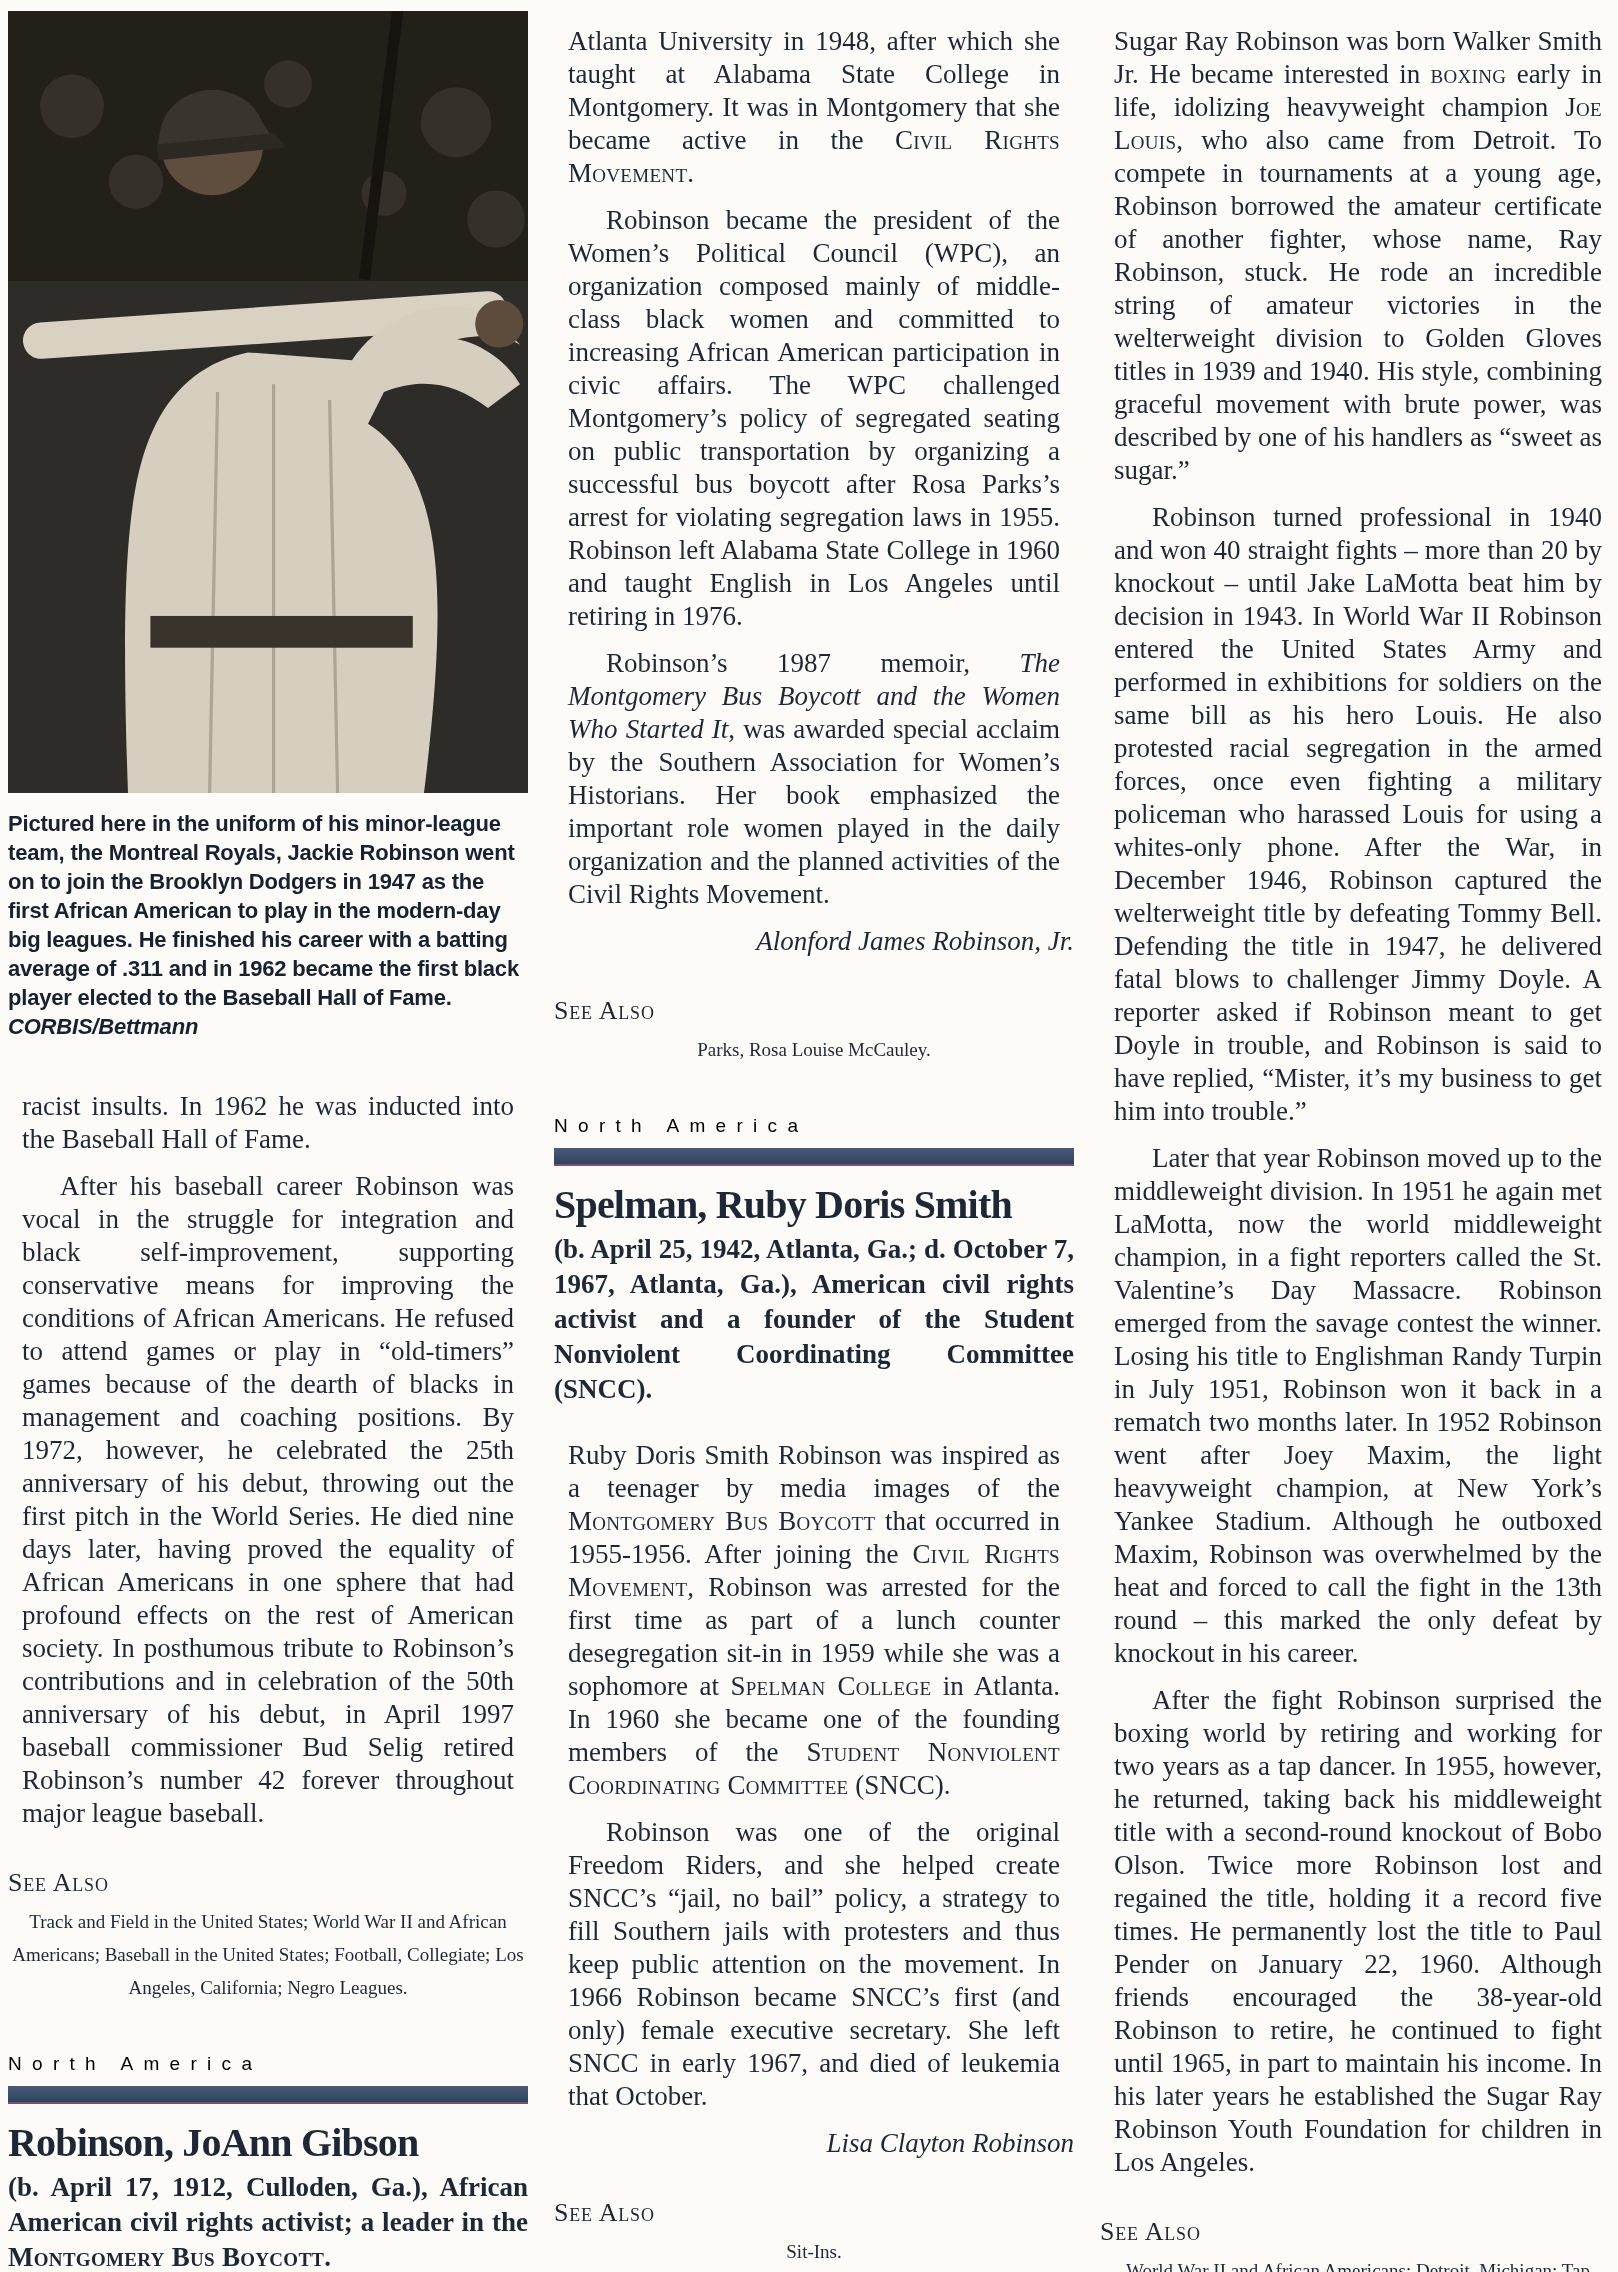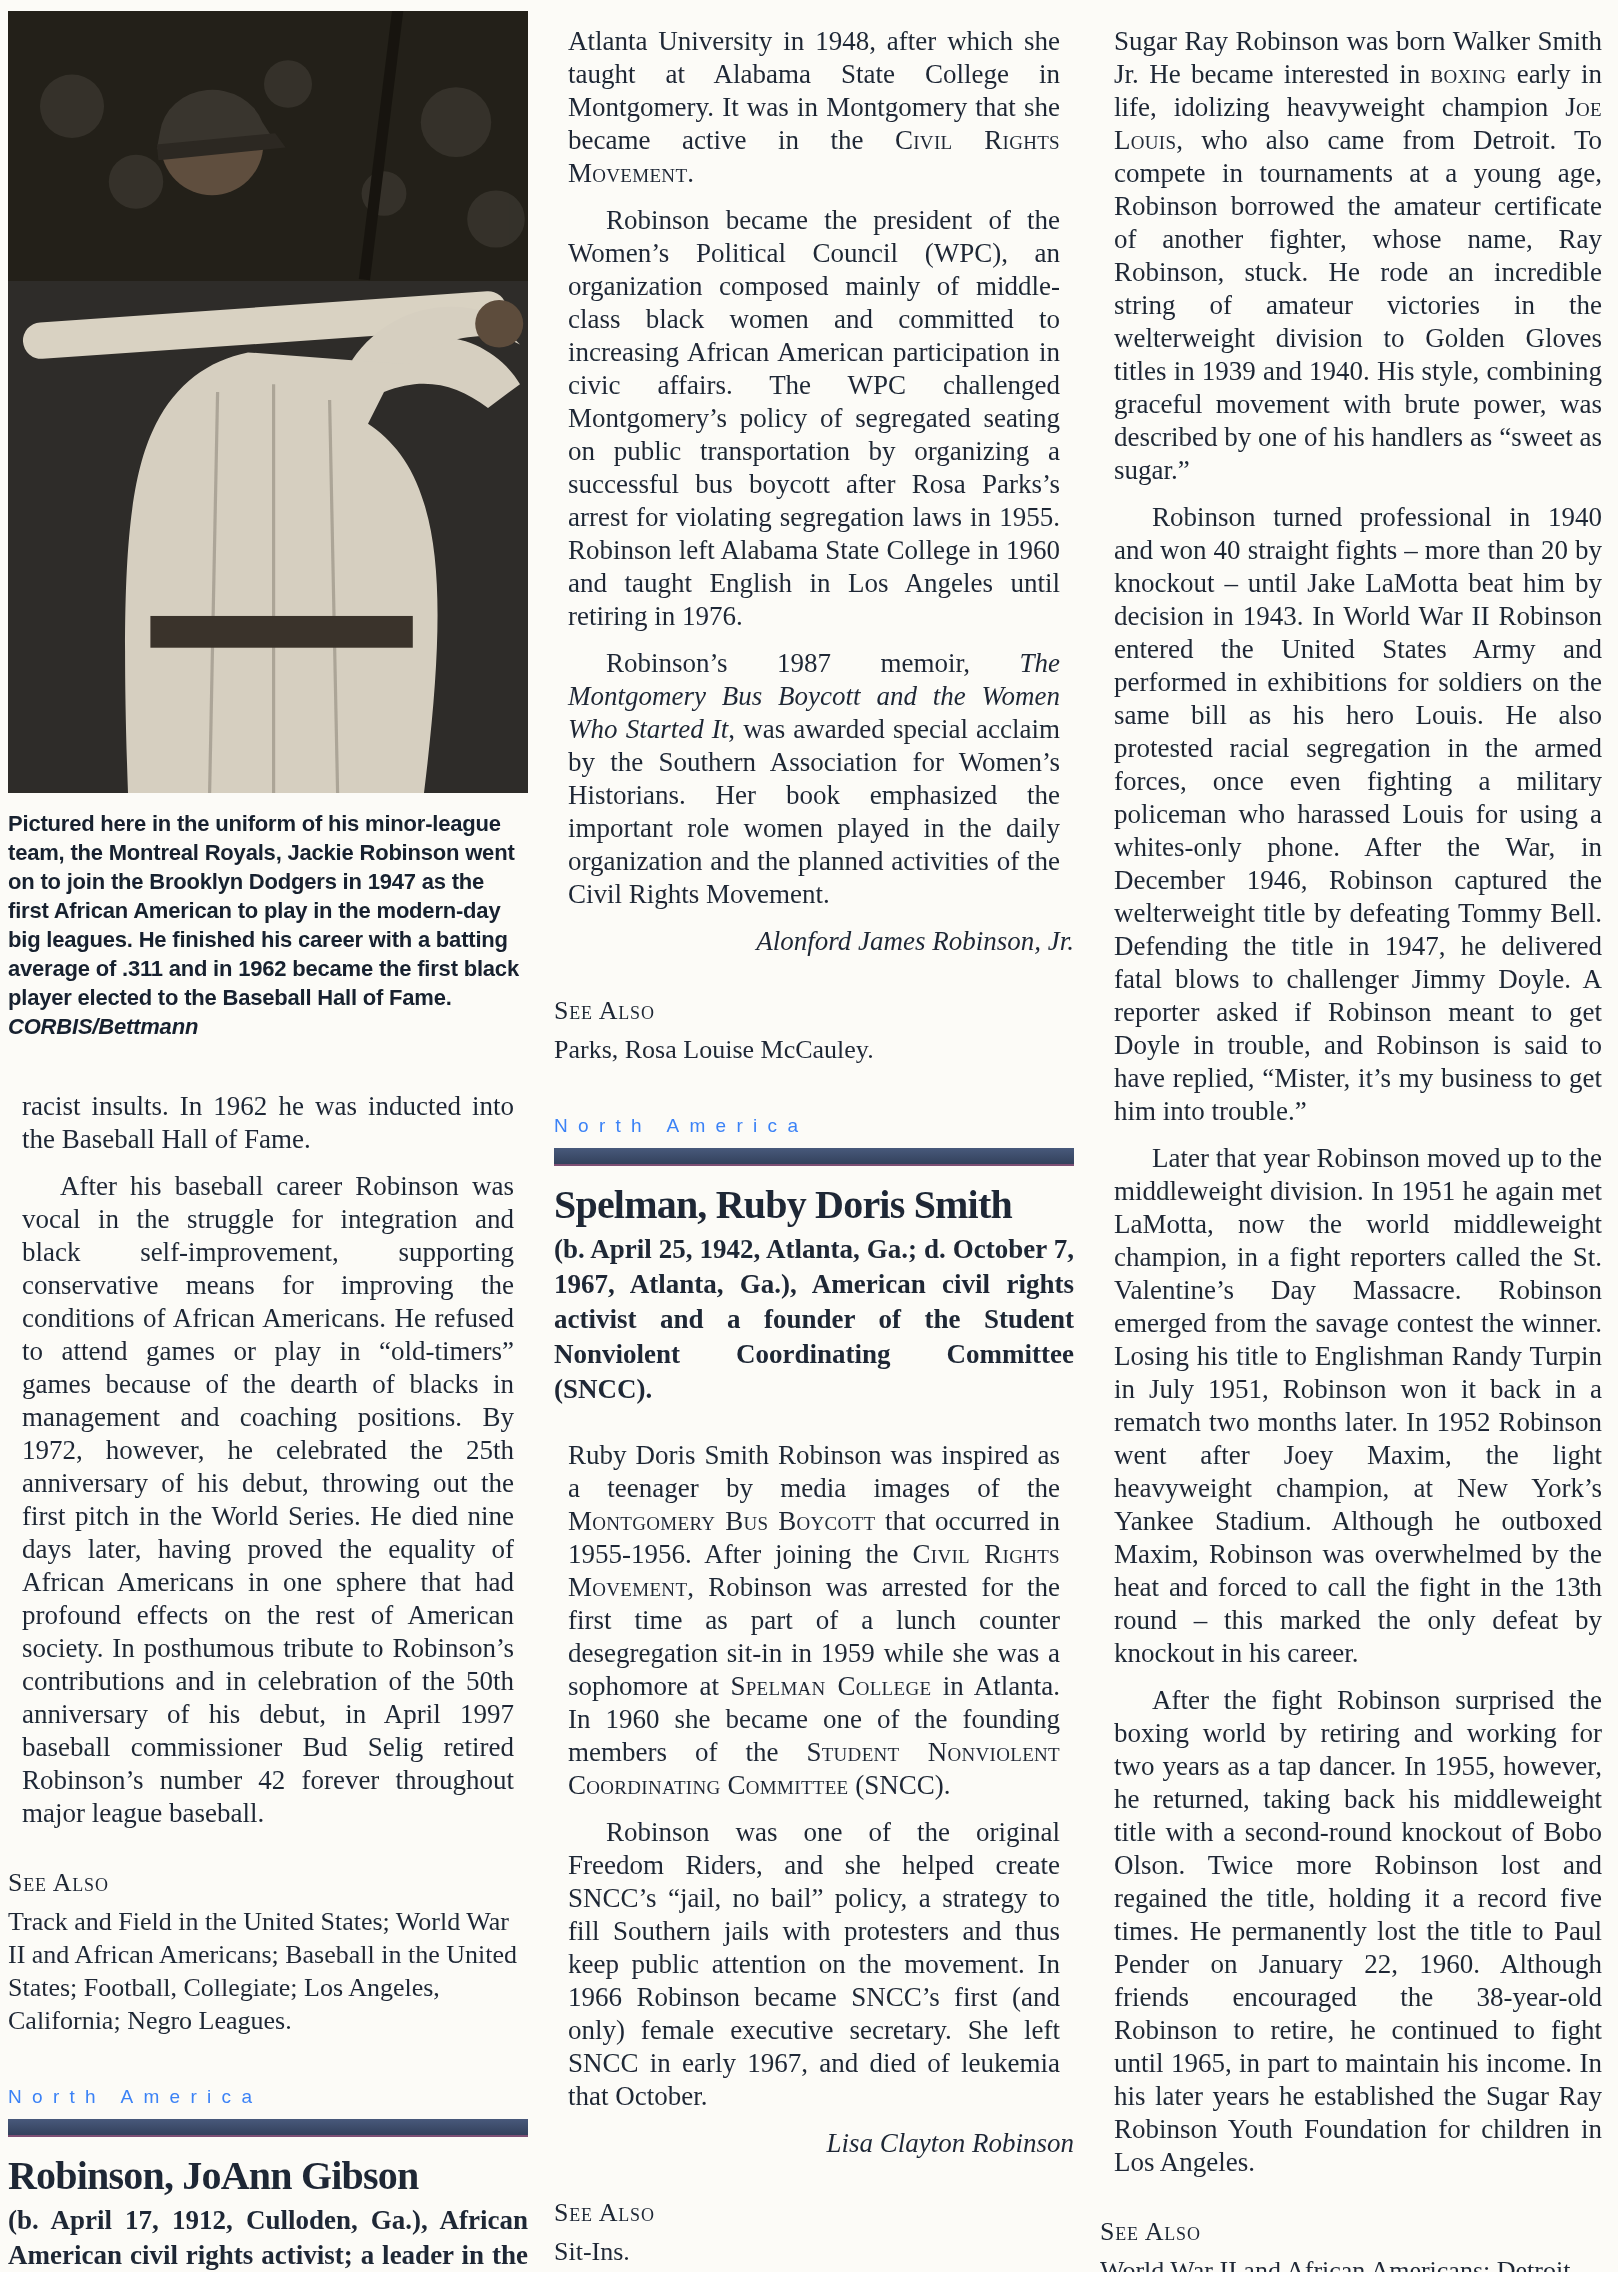--- a/index.html
+++ b/index.html
@@ -60,32 +60,32 @@
 
   
   .see-also{margin-top:37px;}
   .sa-label{
     font-weight:400;
     font-variant:small-caps;
     font-size:26px;line-height:32px;
     letter-spacing:0.8px;
   }
   .sa-text{
-    font-size:26px;line-height:33px;
-    text-align:left;
+    font-size:19px;line-height:33px;
+    text-align:center;
     margin:6.3px 0 0 0;
   }
 
   
   .entry-head{margin-top:48px;}
   .kicker{
     font-family:"Liberation Sans", sans-serif;
     font-size:19px;line-height:24px;
     letter-spacing:10.3px;
-    color:#3b82f6;
+    color:#000000;
     margin:0 0 9.5px 0;
     white-space:nowrap;
   }
   .rule{
     height:16px;
     background:linear-gradient(#48597b,#33415c);
     border-bottom:2.4px solid #7e4f74;
   }
   .title{
     font-size:40px;line-height:44px;

